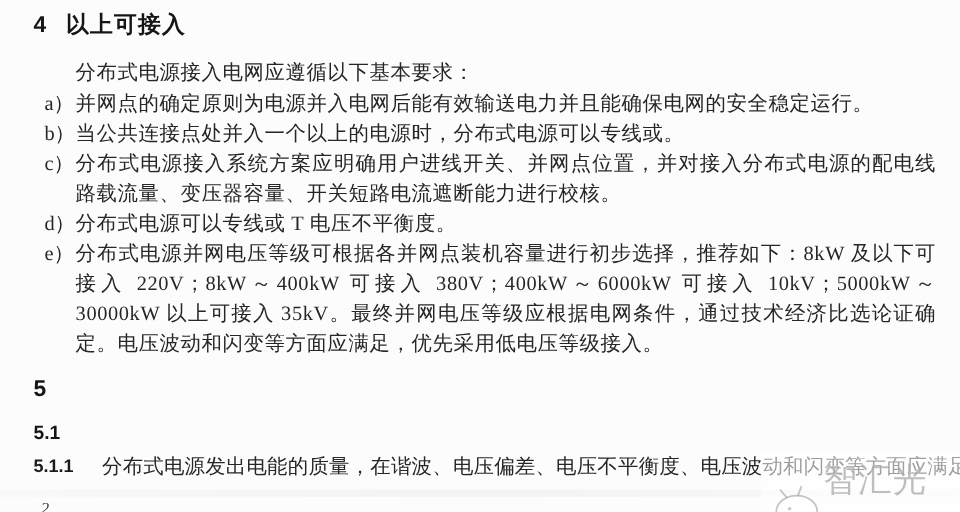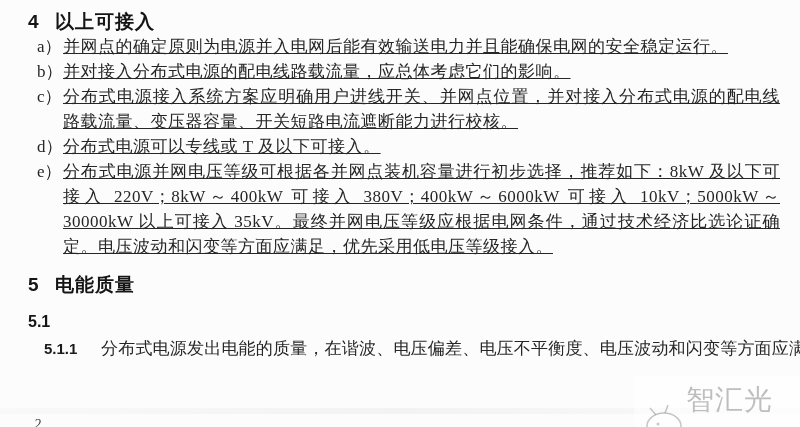--- a/index.html
+++ b/index.html
@@ -42,26 +42,25 @@
     letter-spacing:0.5px;
   }
   ul.req-list { list-style:none; margin:1px 0 0 0; padding:0 20px 0 37px; }
   ul.req-list li { display:flex; }
   .li-label { width:26px; flex:none; line-height:25px; }
   .li-text {
     flex:1;
     text-align:justify;
     line-height:25px;
     letter-spacing:0.5px;
-    text-decoration:underline;
   }
   .sec5-heading { margin-top:15px; }
   .clause {
     display:flex;
-    margin:7px 0 0 44px;
+    margin:7px 0 0 28px;
     line-height:20px;
     white-space:nowrap;
   }
   .clause-num {
     width:57px; flex:none;
     font-family:"Liberation Sans","DejaVu Sans",sans-serif;
     font-weight:600;
     font-size:15px;
     color:#1b1b1b;
   }
@@ -102,47 +101,47 @@
 </head>
 <body>
 
 <div class="page">
 
   <div class="sec-heading">
     <span class="sec-num">4</span>
     <span>以上可接入</span>
   </div>
 
+  <p class="intro">分布式电源接入电网应遵循以下基本要求：</p>
 
   <ul class="req-list">
     <li>
       <span class="li-label">a）</span>
       <span class="li-text">并网点的确定原则为电源并入电网后能有效输送电力并且能确保电网的安全稳定运行。</span>
     </li>
     <li>
       <span class="li-label">b）</span>
-      <span class="li-text">并对接入分布式电源的配电线路载流量，应总体考虑它们的影响。</span>
+      <span class="li-text">当公共连接点处并入一个以上的电源时，分布式电源可以专线或。</span>
     </li>
     <li>
       <span class="li-label">c）</span>
       <span class="li-text">分布式电源接入系统方案应明确用户进线开关、并网点位置，并对接入分布式电源的配电线路载流量、变压器容量、开关短路电流遮断能力进行校核。</span>
     </li>
     <li>
       <span class="li-label">d）</span>
-      <span class="li-text">分布式电源可以专线或 T 及以下可接入。</span>
+      <span class="li-text">分布式电源可以专线或 T 电压不平衡度。</span>
     </li>
     <li>
       <span class="li-label">e）</span>
       <span class="li-text">分布式电源并网电压等级可根据各并网点装机容量进行初步选择，推荐如下：8kW 及以下可接入 220V；8kW～400kW 可接入 380V；400kW～6000kW 可接入 10kV；5000kW～30000kW 以上可接入 35kV。最终并网电压等级应根据电网条件，通过技术经济比选论证确定。电压波动和闪变等方面应满足，优先采用低电压等级接入。</span>
     </li>
   </ul>
 
   <div class="sec-heading sec5-heading">
     <span class="sec-num">5</span>
-    <span>电能质量</span>
   </div>
 
   <div class="sub-heading">
     <span class="sub-num">5.1</span>
   </div>
 
   <div class="clause">
     <span class="clause-num">5.1.1</span>
     <span class="clause-text">分布式电源发出电能的质量，在谐波、电压偏差、电压不平衡度、电压波动和闪变等方面应满足</span>
   </div>

